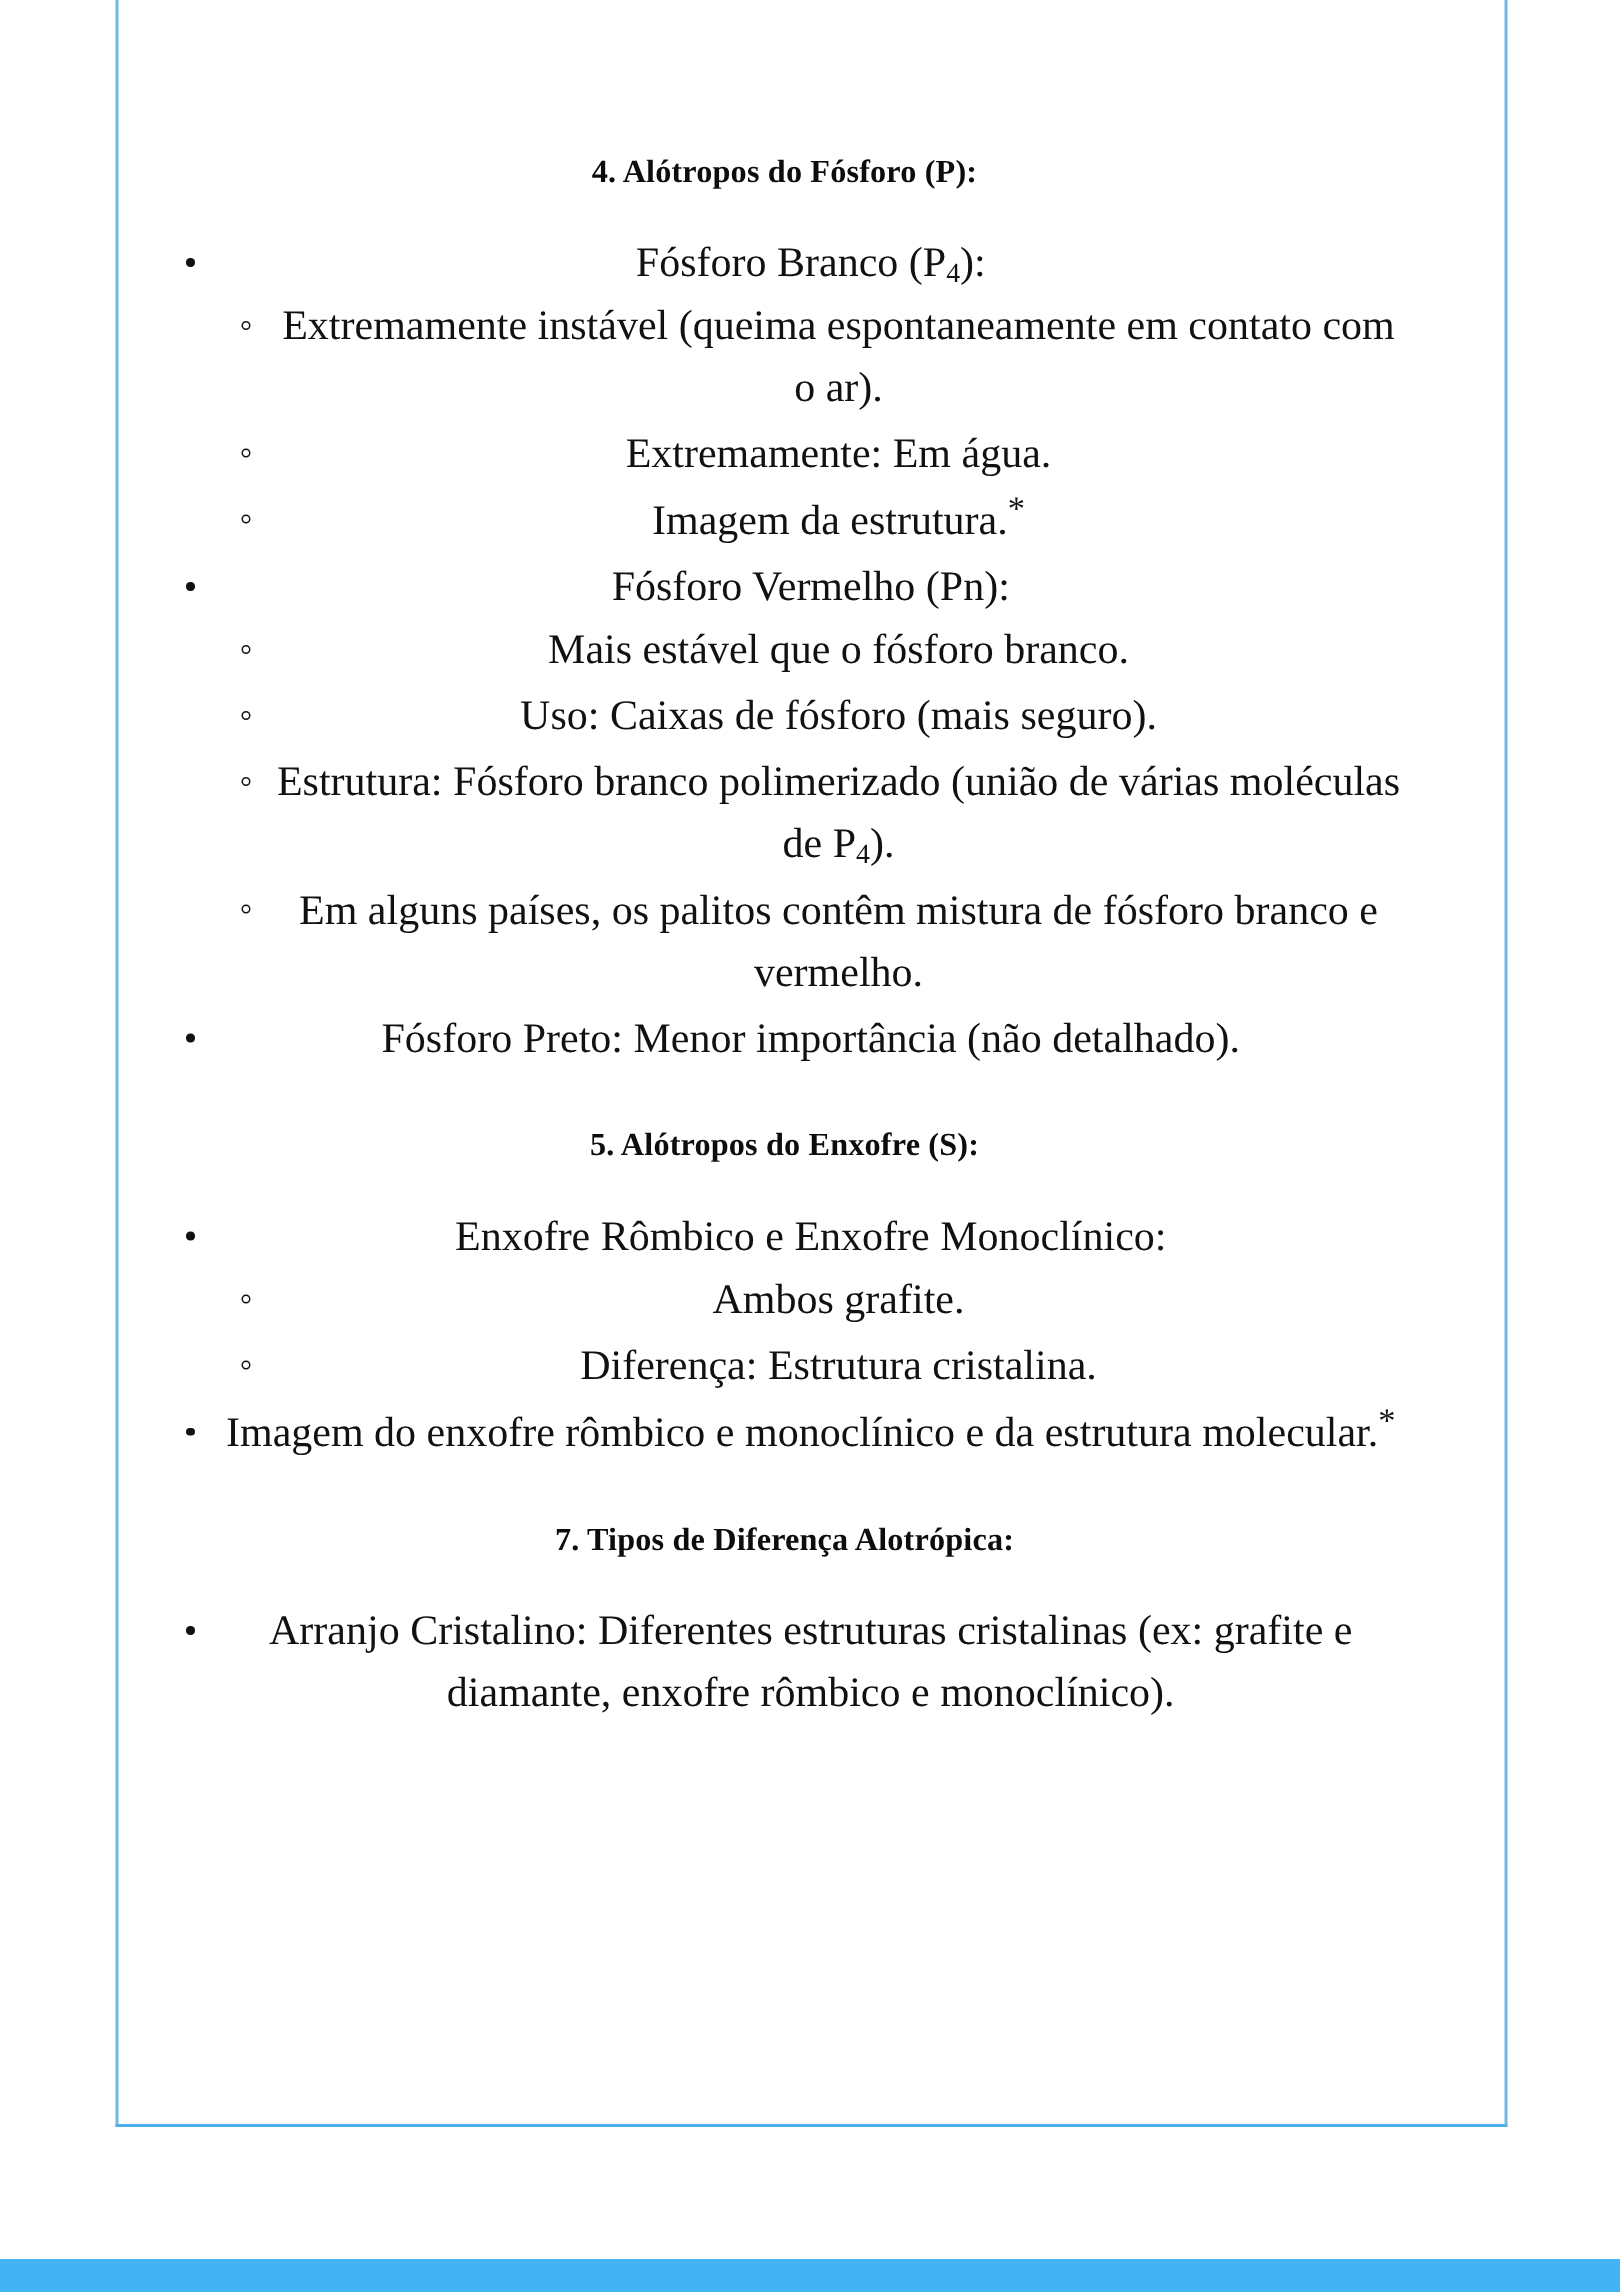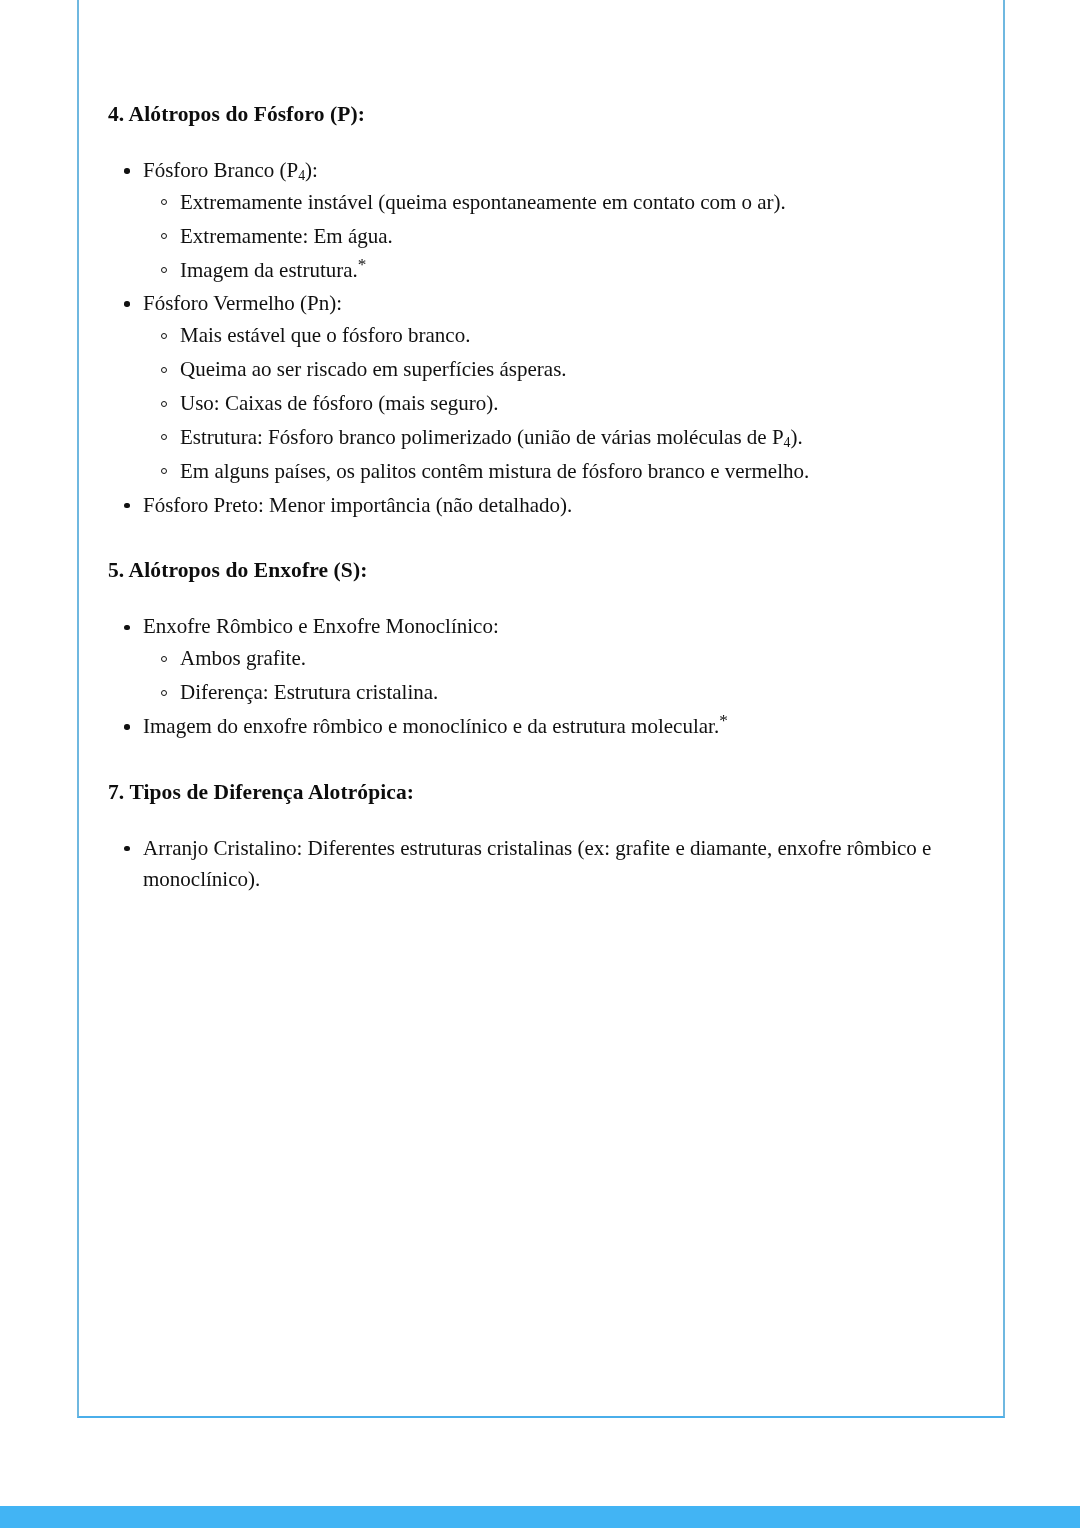--- a/index.html
+++ b/index.html
@@ -45,40 +45,41 @@
   
   #doc-body {
     position: absolute;
     left: 108px;
     top: 100px;
     width: 830px;
   }
 
   .section {
     margin: 0 0 8px 0;
+    text-align: center;
   }
 
   .section-heading {
     font-weight: bold;
     font-size: 21.5px;
     line-height: 1.35;
     letter-spacing: 0.1px;
     margin: 0 0 26px 0;
     color: #0d0d0d;
   }
 
   ul.lvl1 {
     list-style: none;
     margin: 0 0 0 0;
     padding: 0;
   }
 
   li.item {
     position: relative;
-    font-size: 21px;
+    font-size: 28px;
     line-height: 1.47;
     color: #111111;
     padding-left: 35px;
     margin: 0 0 1px 0;
   }
   li.item.l1 {
     padding-left: 35px;
   }
   li.item.l2 {
     padding-left: 72px;
@@ -150,24 +151,20 @@
         <li class="item l1">
           <span class="bullet"></span>
           <span class="txt">Fósforo Vermelho (Pn):</span>
         </li>
         <li class="item l2">
           <span class="bullet"></span>
           <span class="txt">Mais estável que o fósforo branco.</span>
         </li>
         <li class="item l2">
           <span class="bullet"></span>
-          <span class="txt">Queima ao ser riscado em superfícies ásperas.</span>
-        </li>
-        <li class="item l2">
-          <span class="bullet"></span>
           <span class="txt">Uso: Caixas de fósforo (mais seguro).</span>
         </li>
         <li class="item l2">
           <span class="bullet"></span>
           <span class="txt">Estrutura: Fósforo branco polimerizado (união de várias moléculas de P<sub>4</sub>).</span>
         </li>
         <li class="item l2">
           <span class="bullet"></span>
           <span class="txt">Em alguns países, os palitos contêm mistura de fósforo branco e vermelho.</span>
         </li>

